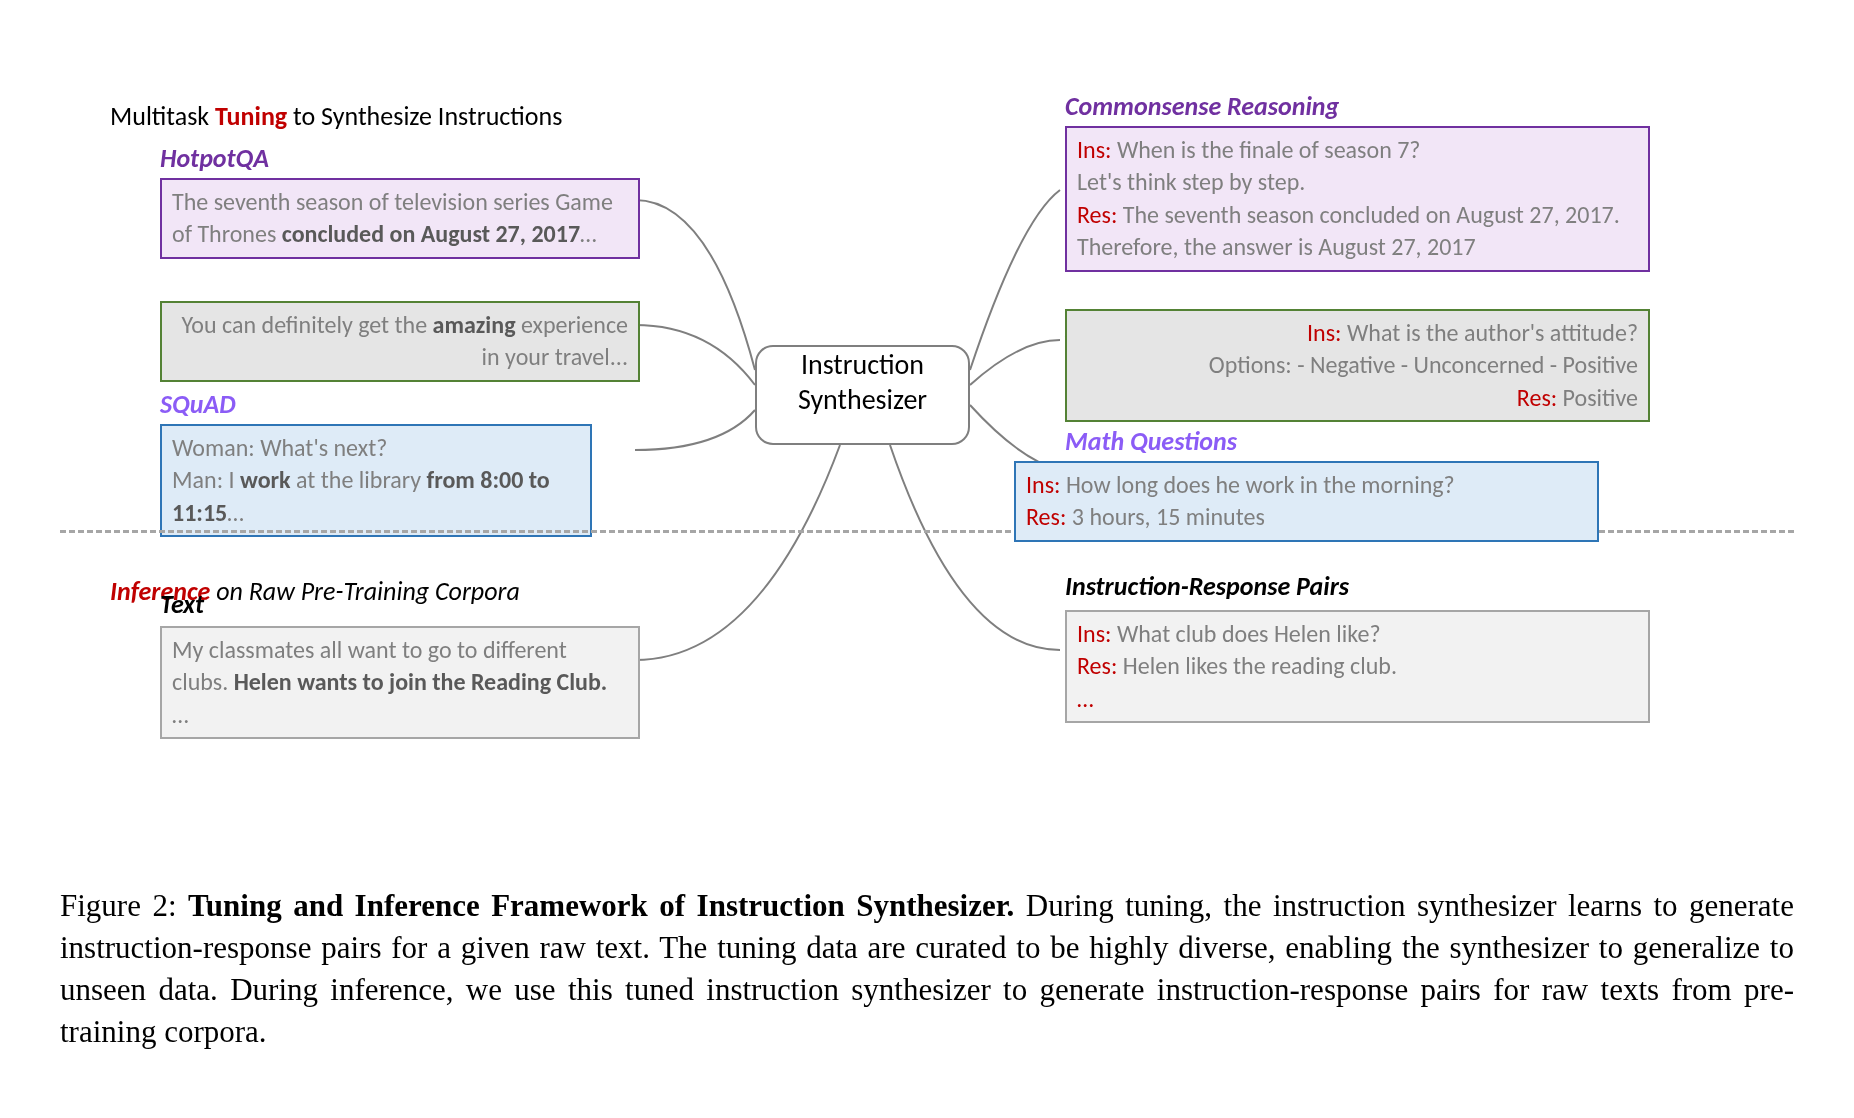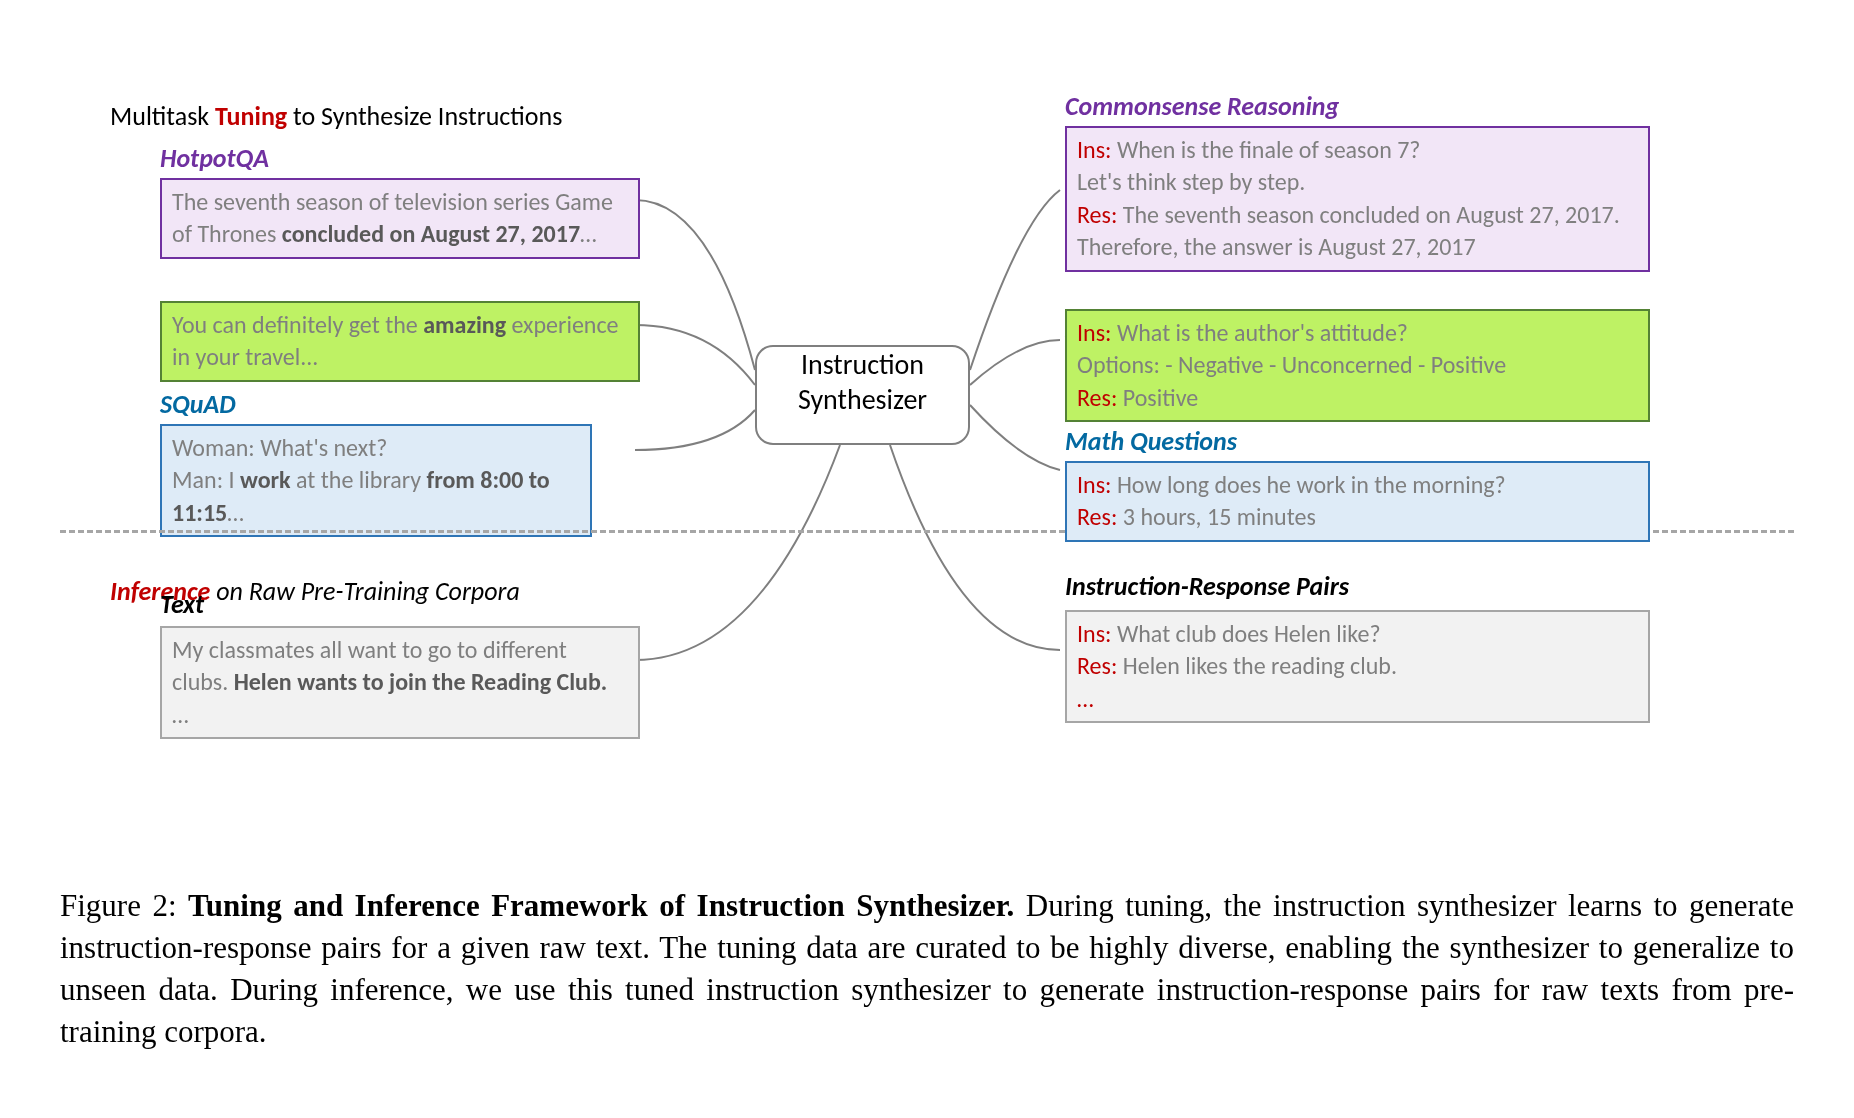--- a/index.html
+++ b/index.html
@@ -34,33 +34,33 @@
   .section-title .red { color: #c00000; font-weight: 700; }
 
   .block-label {
     position: absolute;
     font-size: 26px;
     font-style: italic;
     font-weight: 600;
   }
   .purple { color: #7030a0; }
   .green  { color: #0369a1; margin-top: 41px; }
-  .blue   { color: #0369a1; }
+  .blue   { color: #8b5cf6; }
   .black-italic { color: #000; }
 
   .box {
     position: absolute;
     border: 2px solid;
     padding: 6px 10px;
     font-size: 24px;
     line-height: 1.35;
     color: #7f7f7f;
   }
   .box.purple-b { border-color: #7030a0; background: #f2e6f7; }
-  .box.green-b  { border-color: #548235; background: #bef264; }
+  .box.green-b  { border-color: #548235; background: #e5e5e5; text-align: right; }
   .box.blue-b   { border-color: #2e75b6; background: #deebf7; }
   .box.gray-b   { border-color: #a6a6a6; background: #f2f2f2; }
 
   .box b { color: #595959; font-weight: 700; }
   .ins { color: #c00000; }
   .res { color: #c00000; }
 
   .center-node {
     position: absolute;
     left: 695px;
@@ -159,21 +159,21 @@
   </div>
 
   <div class="block-label green" style="left:1005px; top:233px;">Sentiment Analysis</div>
   <div class="box green-b" style="left:1005px; top:269px; width:585px;">
     <span class="ins">Ins:</span><span> What is the author's attitude?</span><br>
     <span>Options: - Negative - Unconcerned - Positive</span><br>
     <span class="res">Res:</span><span> Positive</span>
   </div>
 
   <div class="block-label blue" style="left:1005px; top:385px;">Math Questions</div>
-  <div class="box blue-b" style="left:1005px; top:421px; width:585px;">
+  <div class="box blue-b" style="left:954px; top:421px; width:585px;">
     <span class="ins">Ins:</span><span> How long does he work in the morning?</span><br>
     <span class="res">Res:</span><span> 3 hours, 15 minutes</span>
   </div>
 
   <div class="block-label black-italic" style="left:1005px; top:530px;">Instruction-Response Pairs</div>
   <div class="box gray-b" style="left:1005px; top:570px; width:585px;">
     <span class="ins">Ins:</span><span> What club does Helen like?</span><br>
     <span class="res">Res:</span><span> Helen likes the reading club.</span><br>
     <span class="ins">…</span>
   </div>

